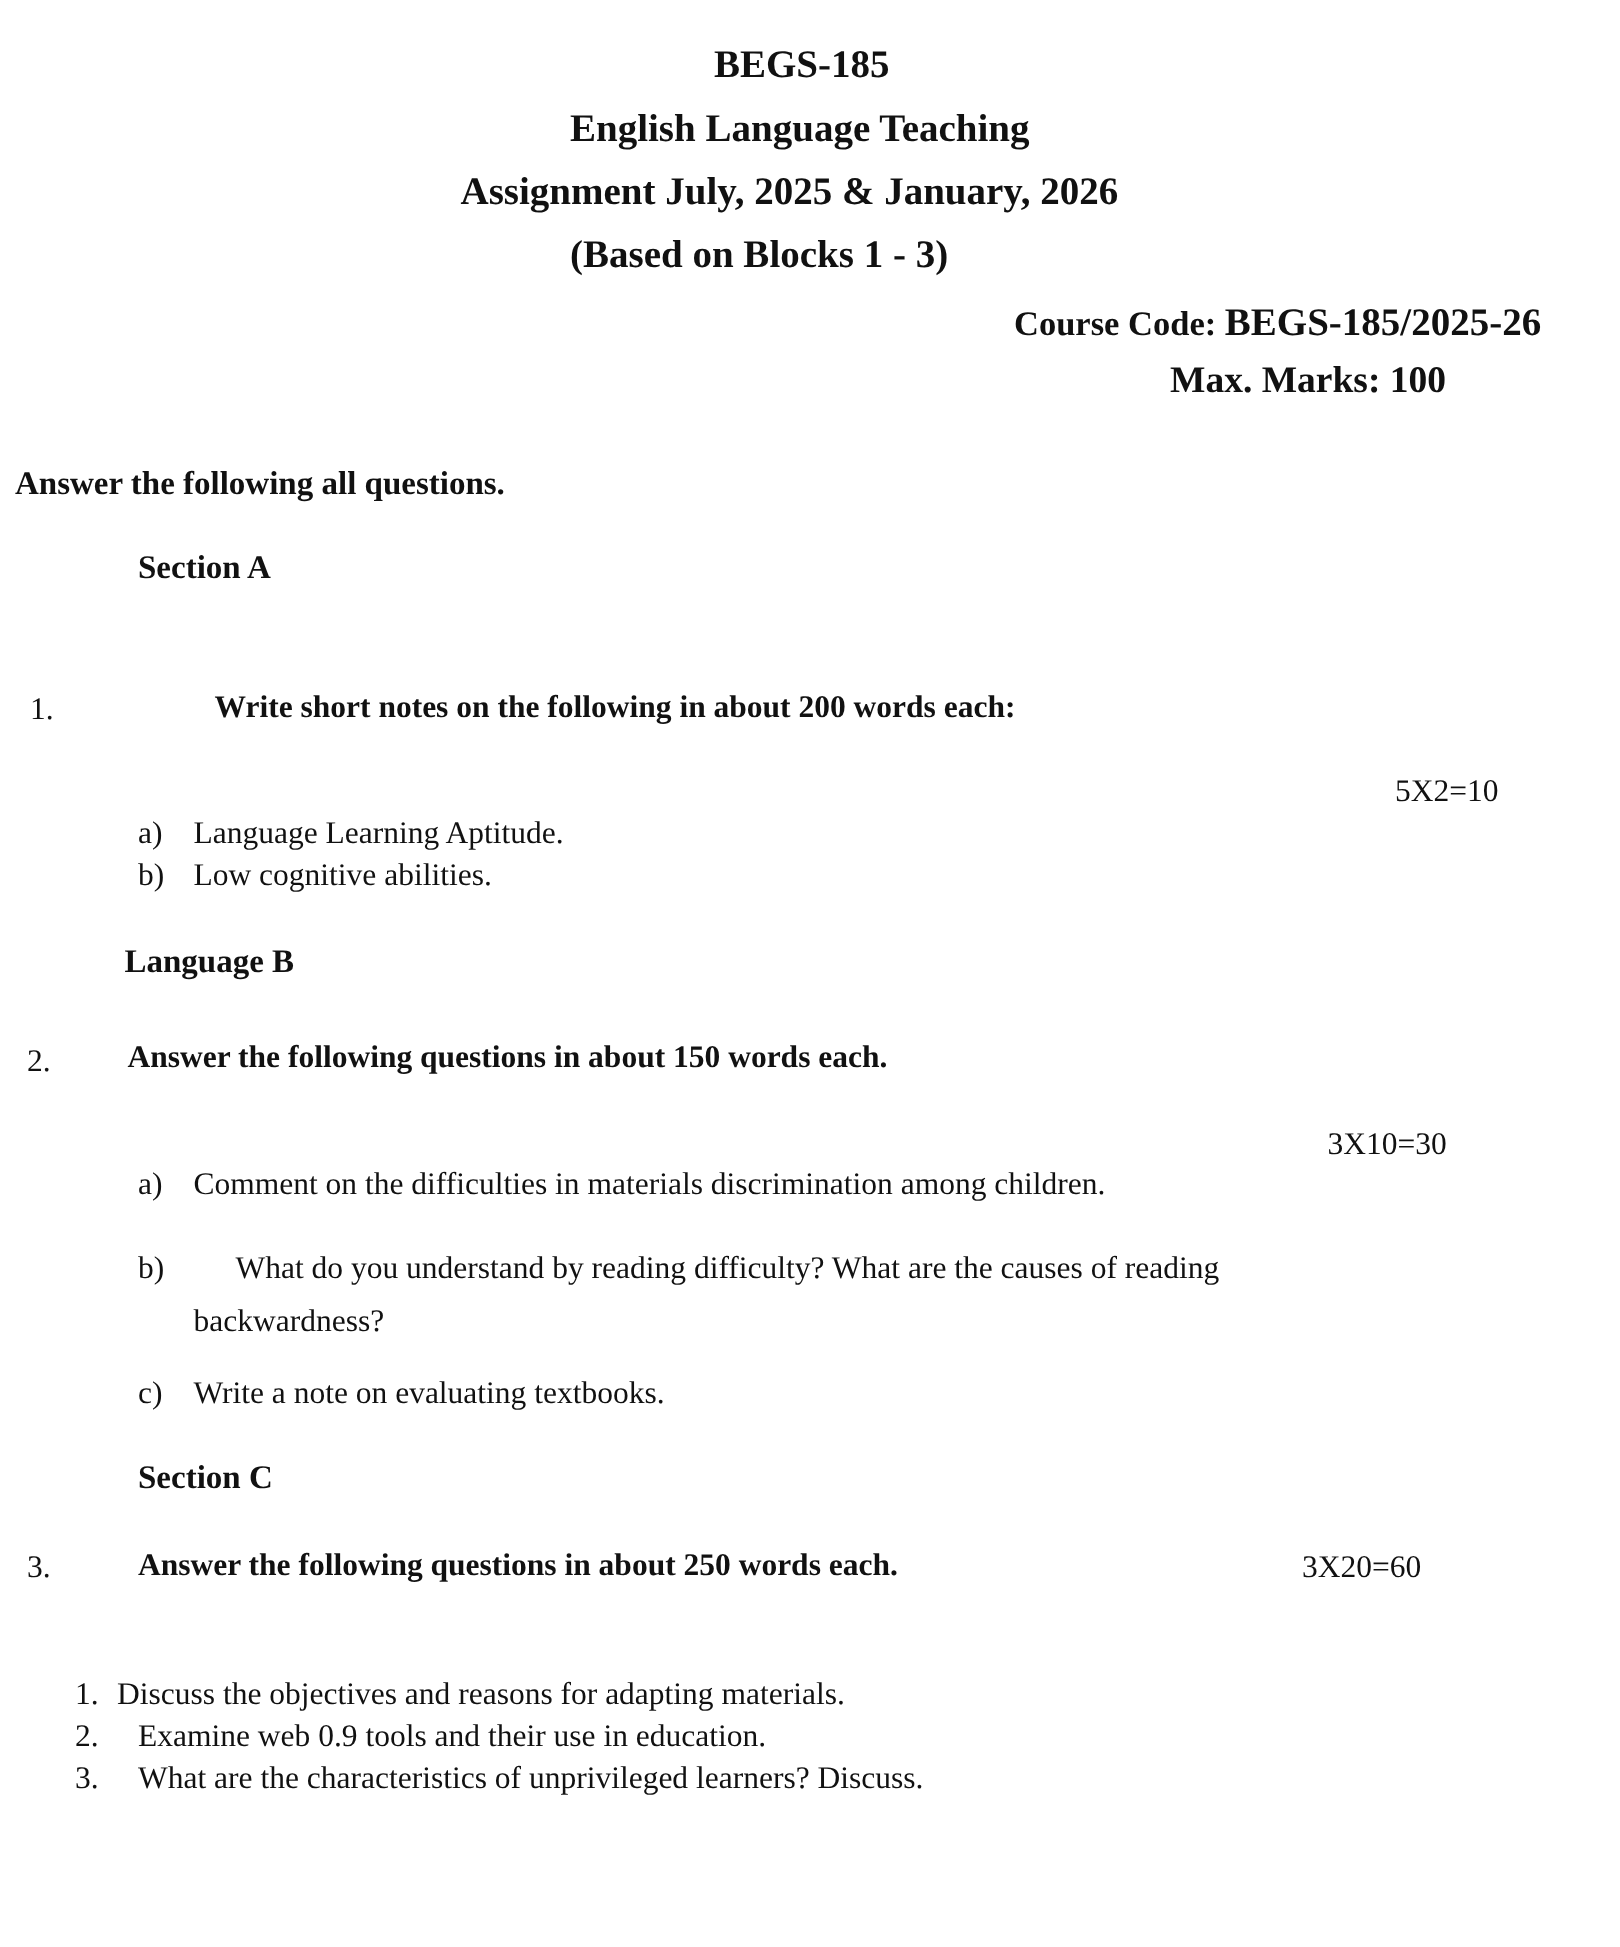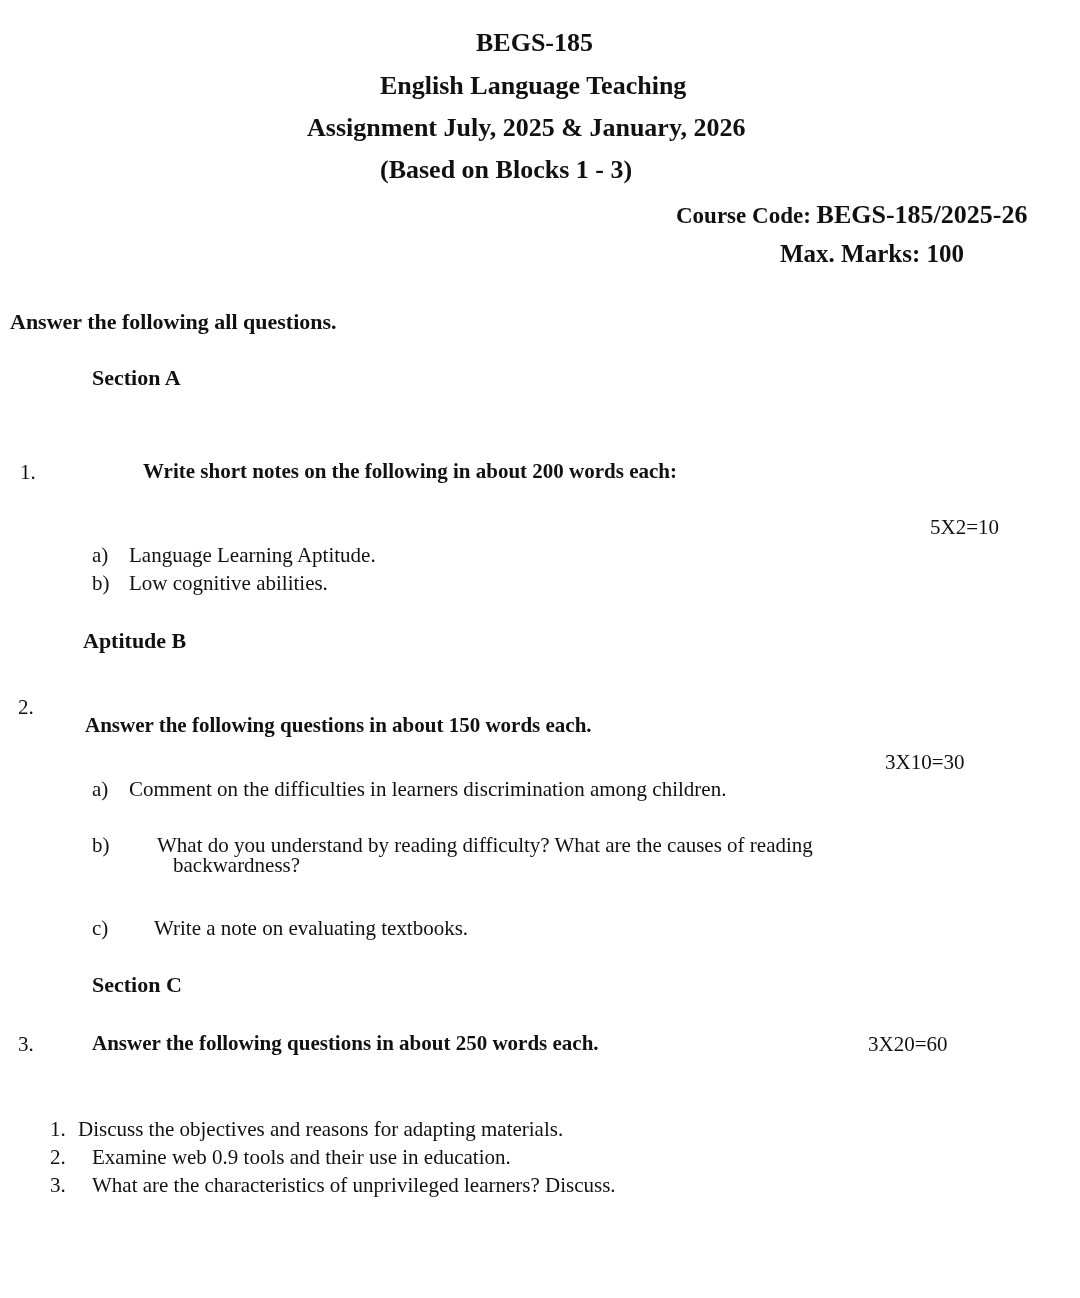--- a/index.html
+++ b/index.html
@@ -38,37 +38,37 @@
 
 <div class="abs item" style="left:92px; top:543px;">
   <span>a)</span>
   <span style="position:absolute; left:37px;">Language Learning Aptitude.</span>
 </div>
 <div class="abs item" style="left:92px; top:571px;">
   <span>b)</span>
   <span style="position:absolute; left:37px;">Low cognitive abilities.</span>
 </div>
 
-<div class="abs sec" style="left:83px; top:628px;">Aptitude B</div>
+<div class="abs sec" style="left:83px; top:628px;">Language B</div>
 <div class="abs n" style="left:18px; top:695px;">2.</div>
-<div class="abs q" style="left:85px; top:713px;">Answer the following questions in about 150 words each.</div>
+<div class="abs q" style="left:85px; top:692px;">Answer the following questions in about 150 words each.</div>
 <div class="abs marks" style="left:885px; top:750px;">3X10=30</div>
 
 <div class="abs item" style="left:92px; top:777px;">
   <span>a)</span>
-  <span style="position:absolute; left:37px;">Comment on the difficulties in learners discrimination among children.</span>
+  <span style="position:absolute; left:37px;">Comment on the difficulties in materials discrimination among children.</span>
 </div>
 <div class="abs item" style="left:92px; top:833px;">
   <span>b)</span>
   <span style="position:absolute; left:37px;margin-left:28px;">What do you understand by reading difficulty? What are the causes of reading</span>
-  <span style="position:absolute; left:37px; top:20px;margin-left:44px;">backwardness?</span>
+  <span style="position:absolute; left:37px; top:35px;">backwardness?</span>
 </div>
 <div class="abs item" style="left:92px; top:916px;">
   <span>c)</span>
-  <span style="position:absolute; left:37px;margin-left:25px;">Write a note on evaluating textbooks.</span>
+  <span style="position:absolute; left:37px;">Write a note on evaluating textbooks.</span>
 </div>
 
 <div class="abs sec" style="left:92px; top:972px;">Section C</div>
 <div class="abs n" style="left:18px; top:1032px;">3.</div>
 <div class="abs q" style="left:92px; top:1031px;">Answer the following questions in about 250 words each.</div>
 <div class="abs marks" style="left:868px; top:1032px;">3X20=60</div>
 
 <div class="abs item" style="left:50px; top:1117px;">
   <span>1.</span>
   <span style="position:absolute; left:28px;">Discuss the objectives and reasons for adapting materials.</span>

